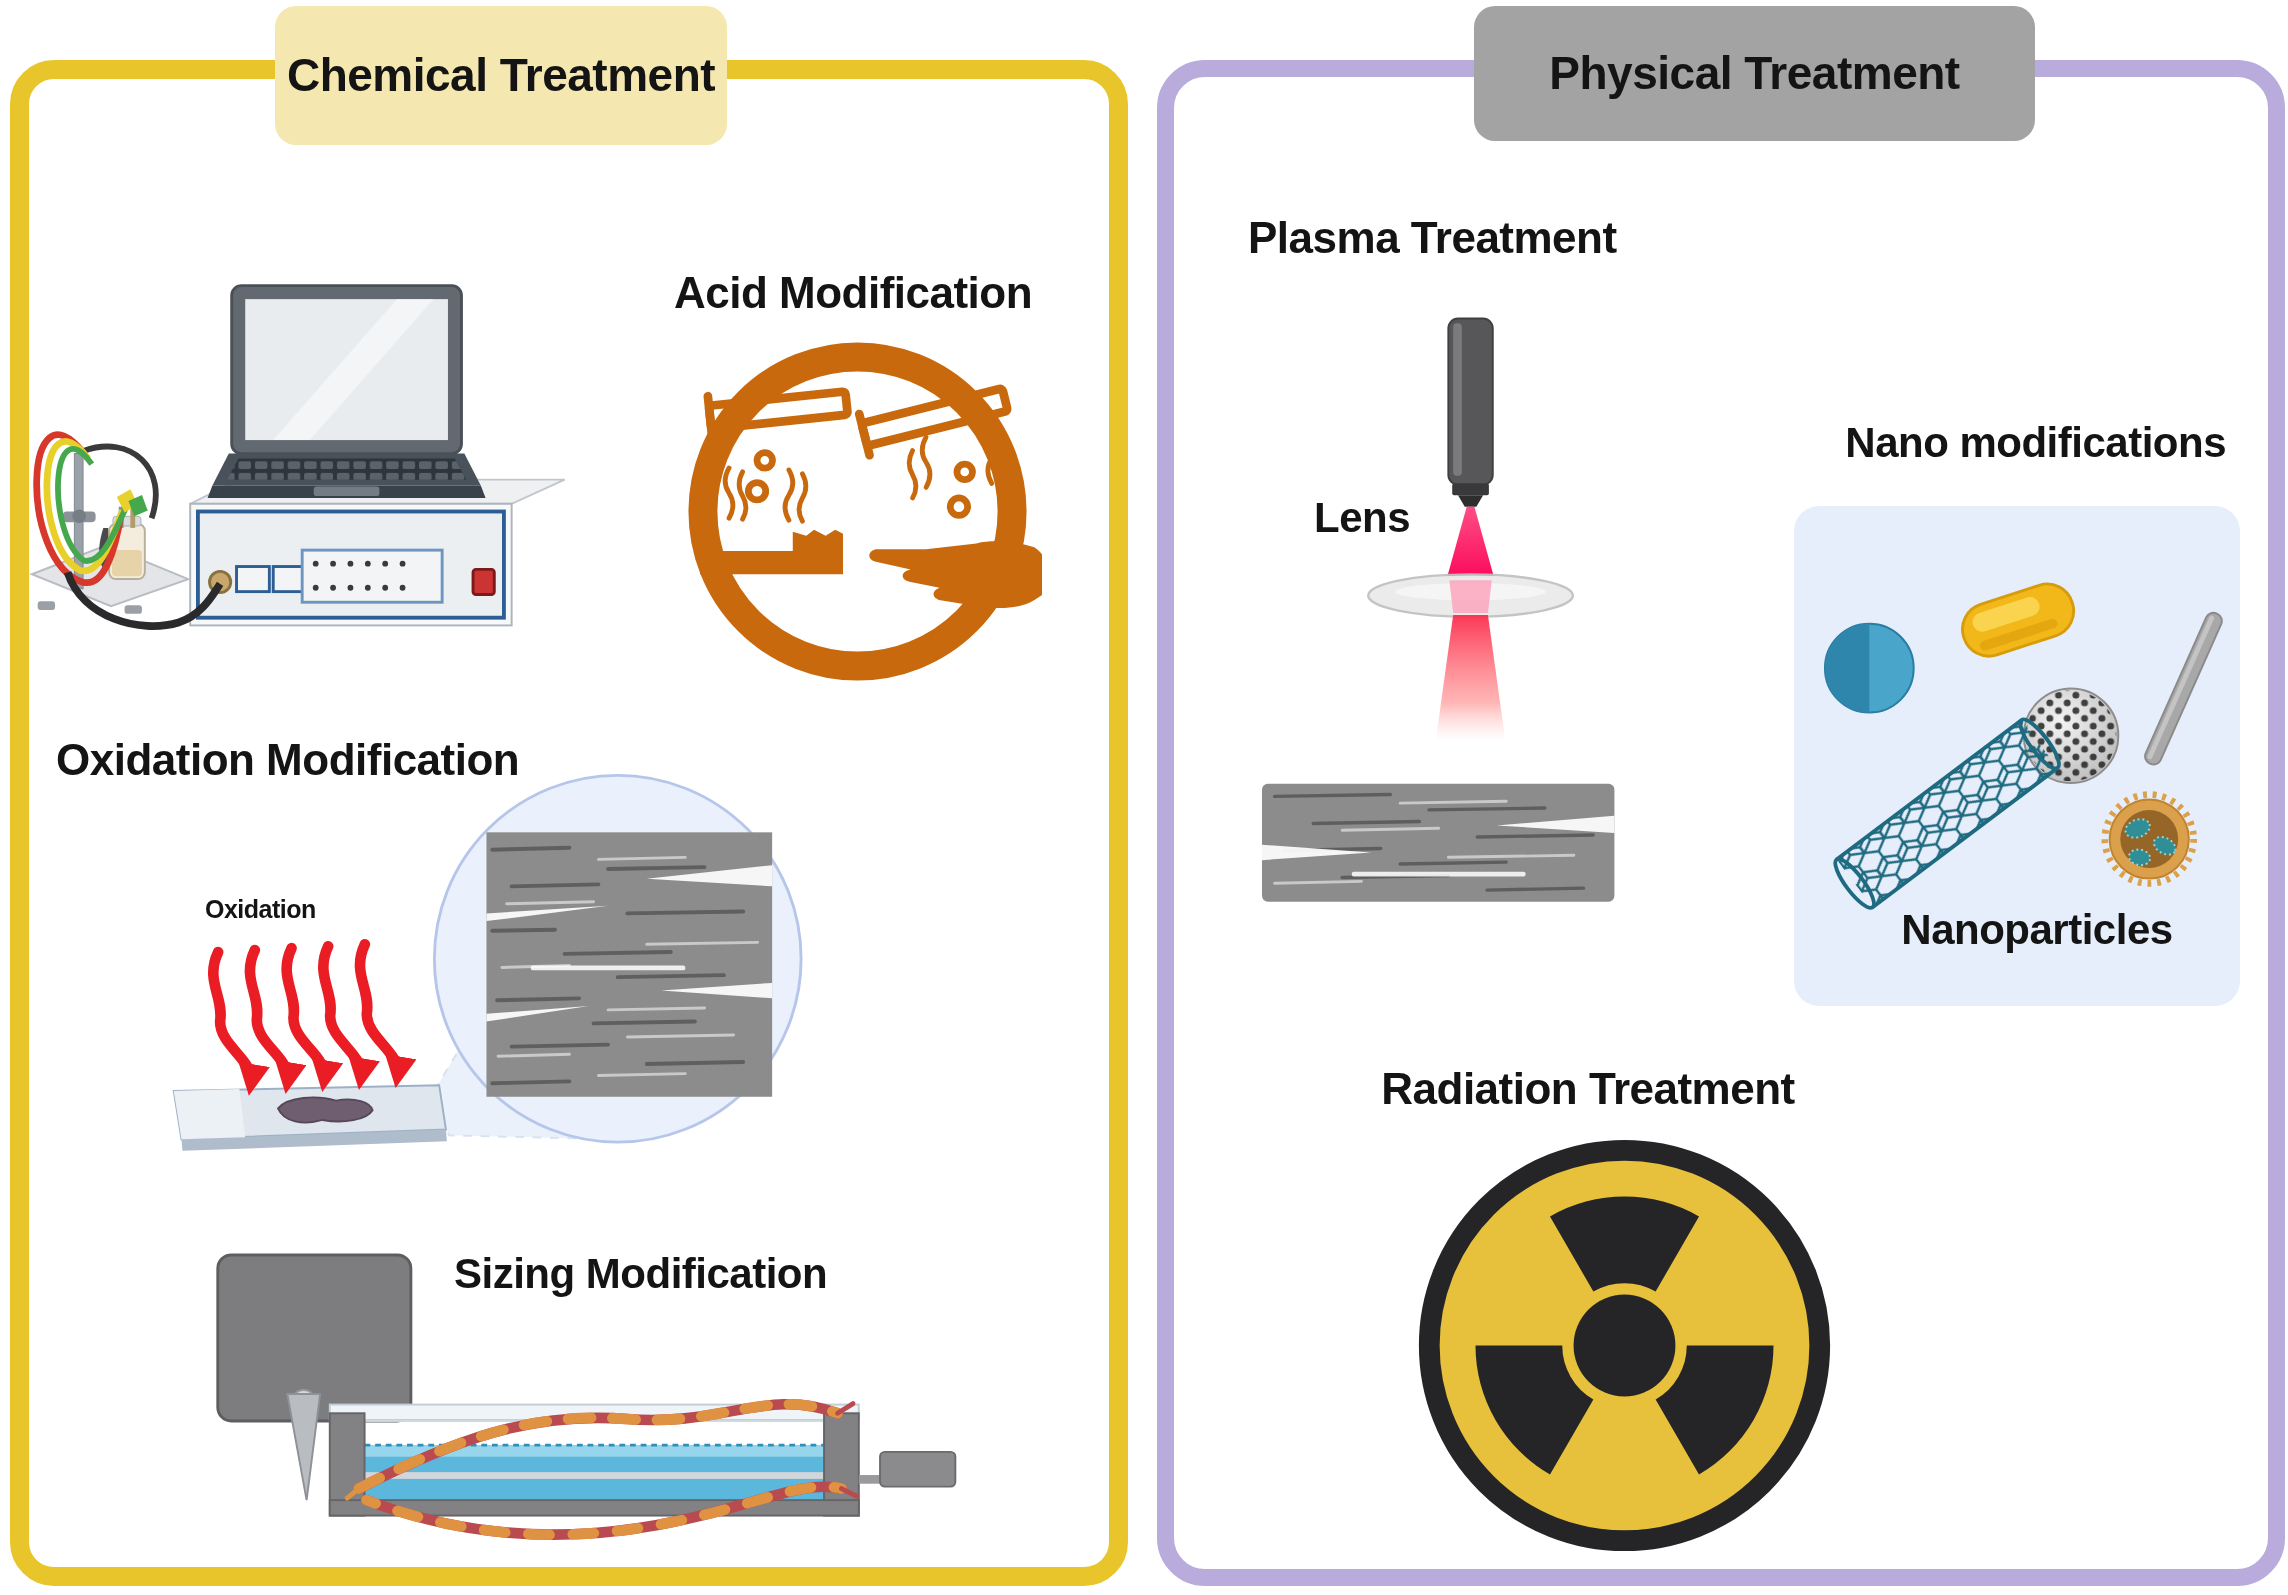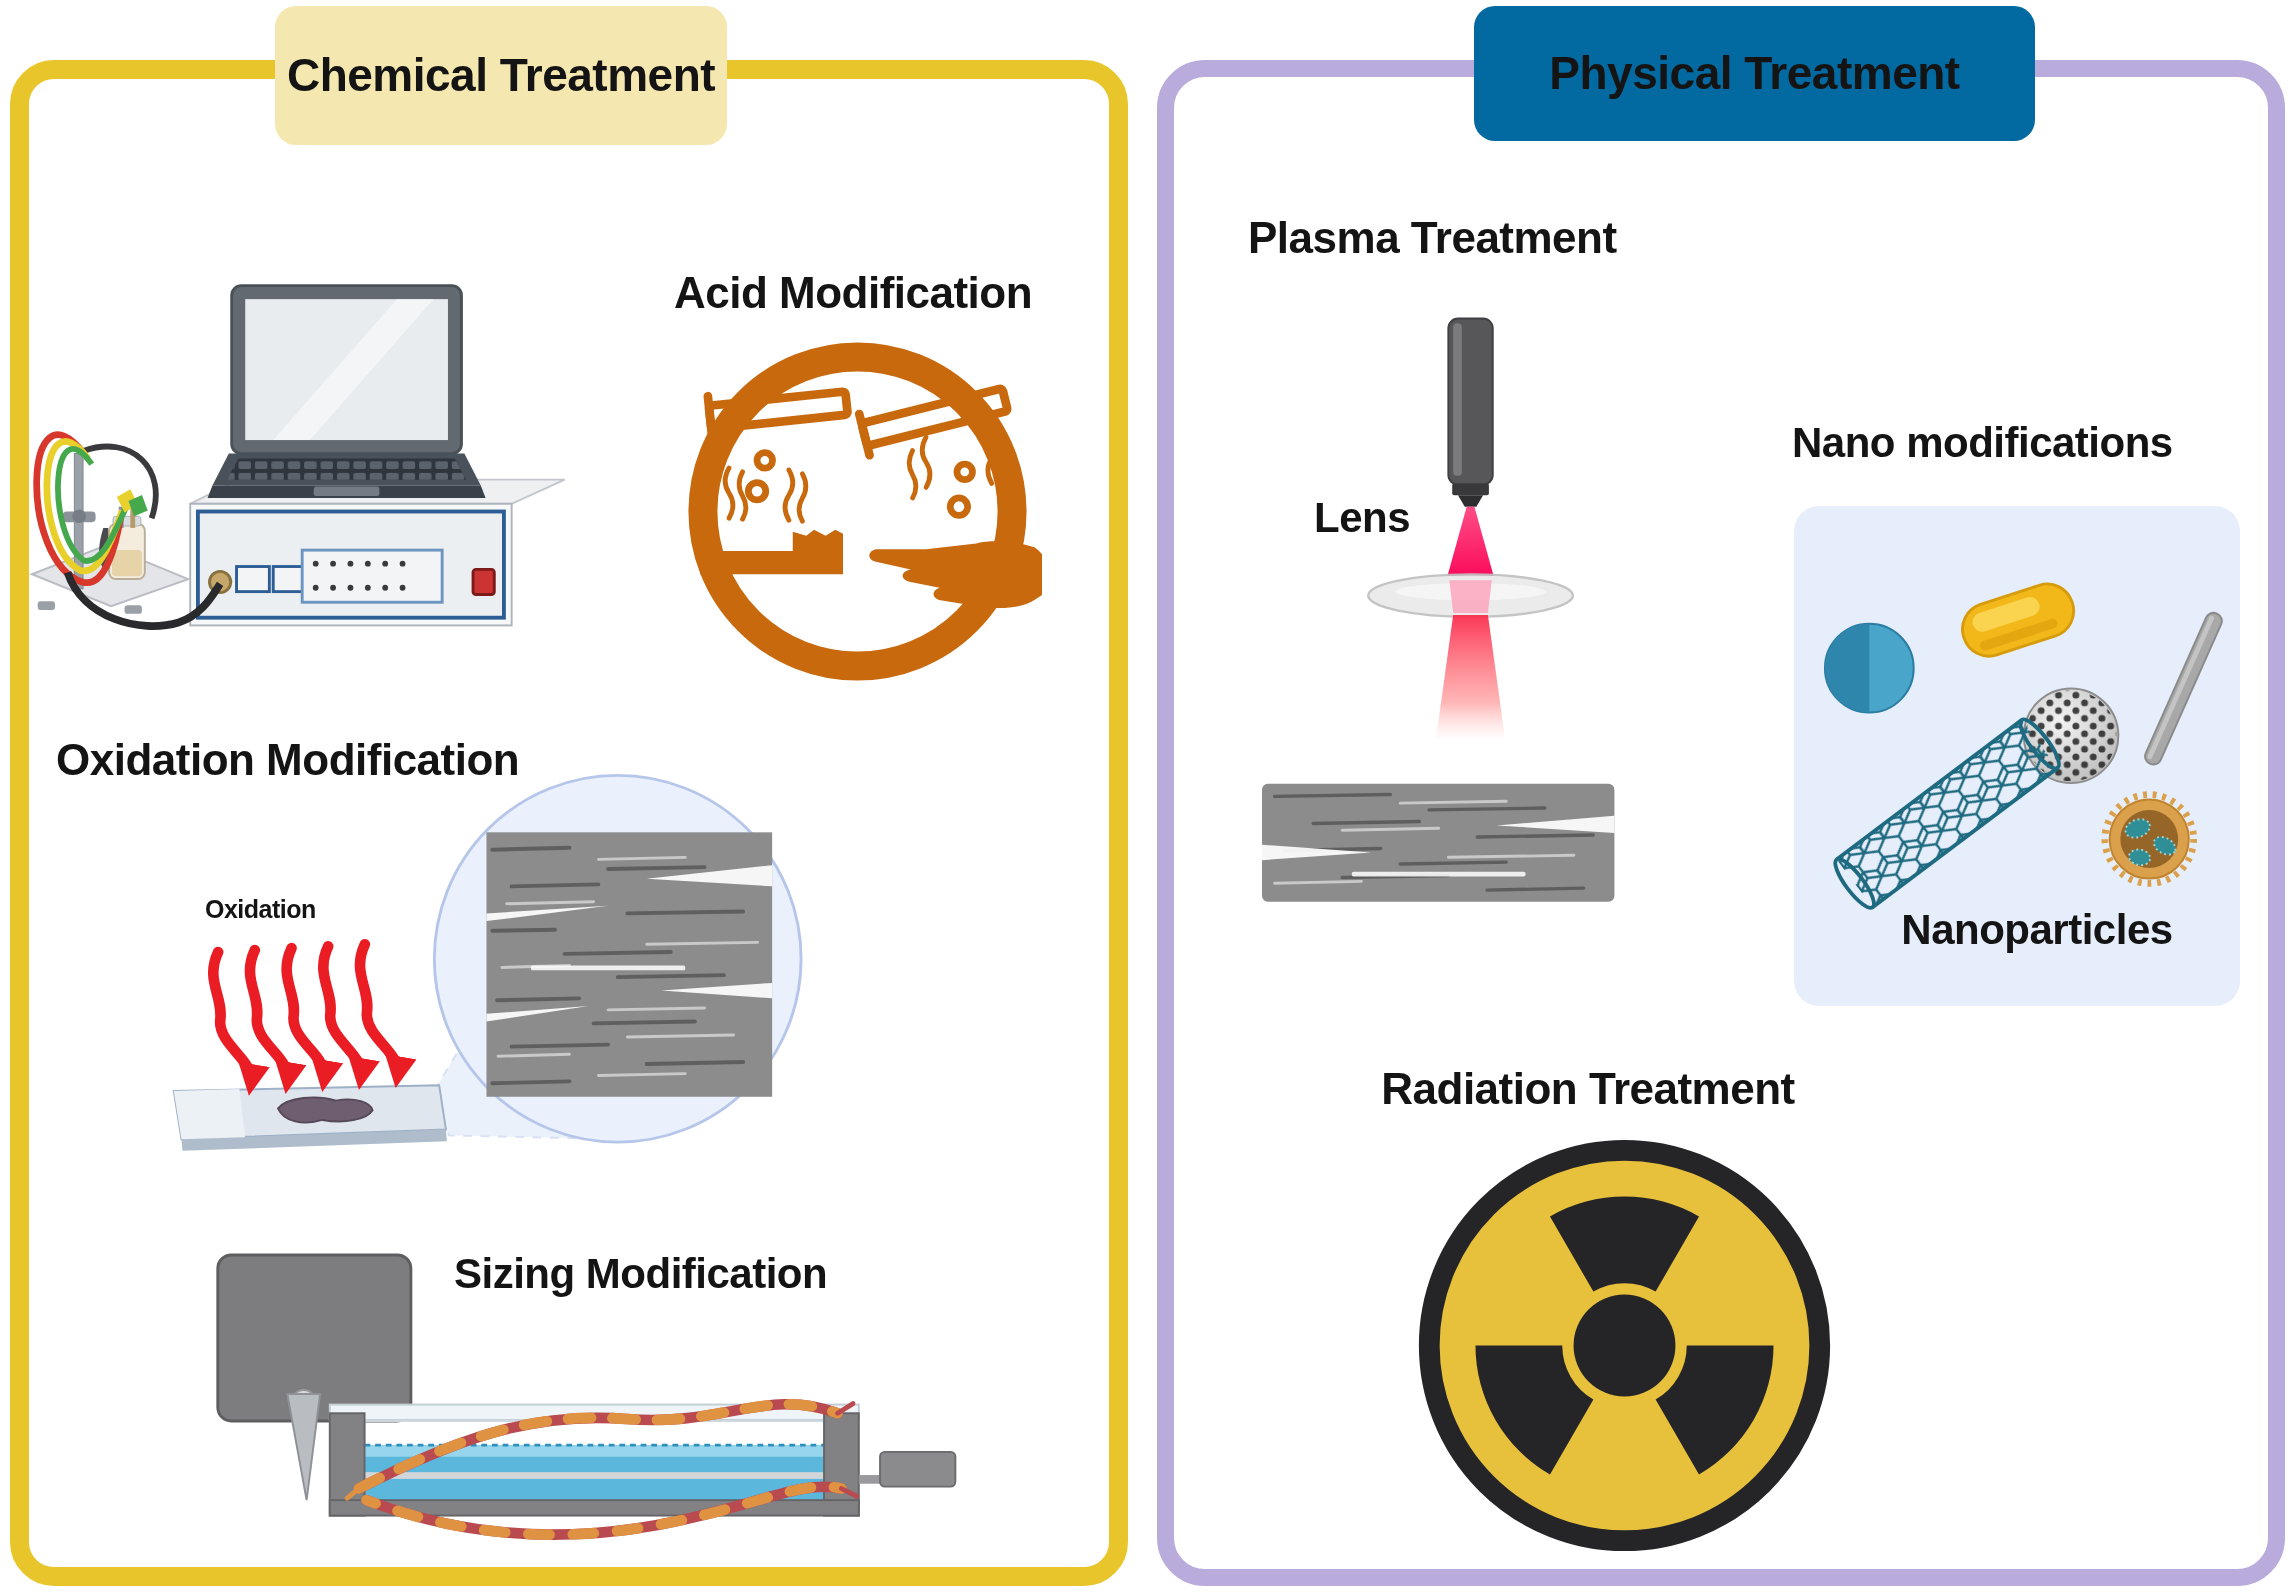--- a/index.html
+++ b/index.html
@@ -5,21 +5,21 @@
   html,body{margin:0;padding:0;background:#fff;}
   #canvas{position:relative;width:2288px;height:1595px;background:#fff;overflow:hidden;
           font-family:"Liberation Sans",sans-serif;}
   .abs{position:absolute;}
   .panel{position:absolute;top:60px;height:1526px;background:#fff;box-sizing:border-box;}
   #panel-chemical{left:9.7px;width:1118px;border:19.3px solid #e8c62b;border-radius:44px;}
   #panel-physical{left:1157px;width:1128px;border:17.4px solid #b9abdc;border-radius:48px;}
   .header-box{position:absolute;top:5.8px;display:flex;align-items:center;justify-content:center;
               border-radius:21px;z-index:5;}
   #hdr-chem{left:275px;width:452px;height:139px;background:#f5e7b0;}
-  #hdr-phys{left:1474px;width:561px;height:135px;background:#0369a1;}
+  #hdr-phys{left:1474px;width:561px;height:135px;background:#a3a3a3;}
   .hd{font-weight:700;color:#141414;line-height:1.05;letter-spacing:-0.5px;}
   .t48{font-size:46px;} .t46{font-size:44px;} .t44{font-size:42px;} .t27{font-size:25px;}
   .ctr{text-align:center;}
   svg{display:block;}
 </style>
 </head>
 <body>
 
 <div id="canvas">
 
@@ -33,21 +33,21 @@
     <div class="hd t48">Physical Treatment</div>
   </div>
 
   <div class="abs hd t46 ctr" style="left:664px;top:270px;width:378px;">Acid Modification</div>
   <div class="abs hd t46" style="left:56px;top:737px;">Oxidation Modification</div>
   <div class="abs hd t27" style="left:205px;top:896px;">Oxidation</div>
   <div class="abs hd t44" style="left:454px;top:1252px;">Sizing Modification</div>
 
   <div class="abs hd t46" style="left:1248px;top:215px;">Plasma Treatment</div>
   <div class="abs hd t44" style="left:1314px;top:496px;">Lens</div>
-  <div class="abs hd t44" style="left:1792px;top:421px;width:434px;">Nano modifications</div>
+  <div class="abs hd t44" style="left:1792px;top:421px;width:434px;text-align:right;">Nano modifications</div>
   <div class="abs hd t46 ctr" style="left:1361px;top:1066px;width:454px;text-align:center;">Radiation Treatment</div>
 
   <svg class="abs" style="left:24px;top:275px;" width="594" height="362" viewBox="0 0 615 375">
     <defs>
       <pattern id="kb" patternUnits="userSpaceOnUse" width="17" height="12">
         <rect x="1" y="1" width="13" height="8" rx="2" fill="#5a626b"></rect>
       </pattern>
     </defs>
 
     <polygon points="172,237 222,212 560,212 505,237" fill="#eef0f2" stroke="#c2c6cc" stroke-width="2"></polygon>

